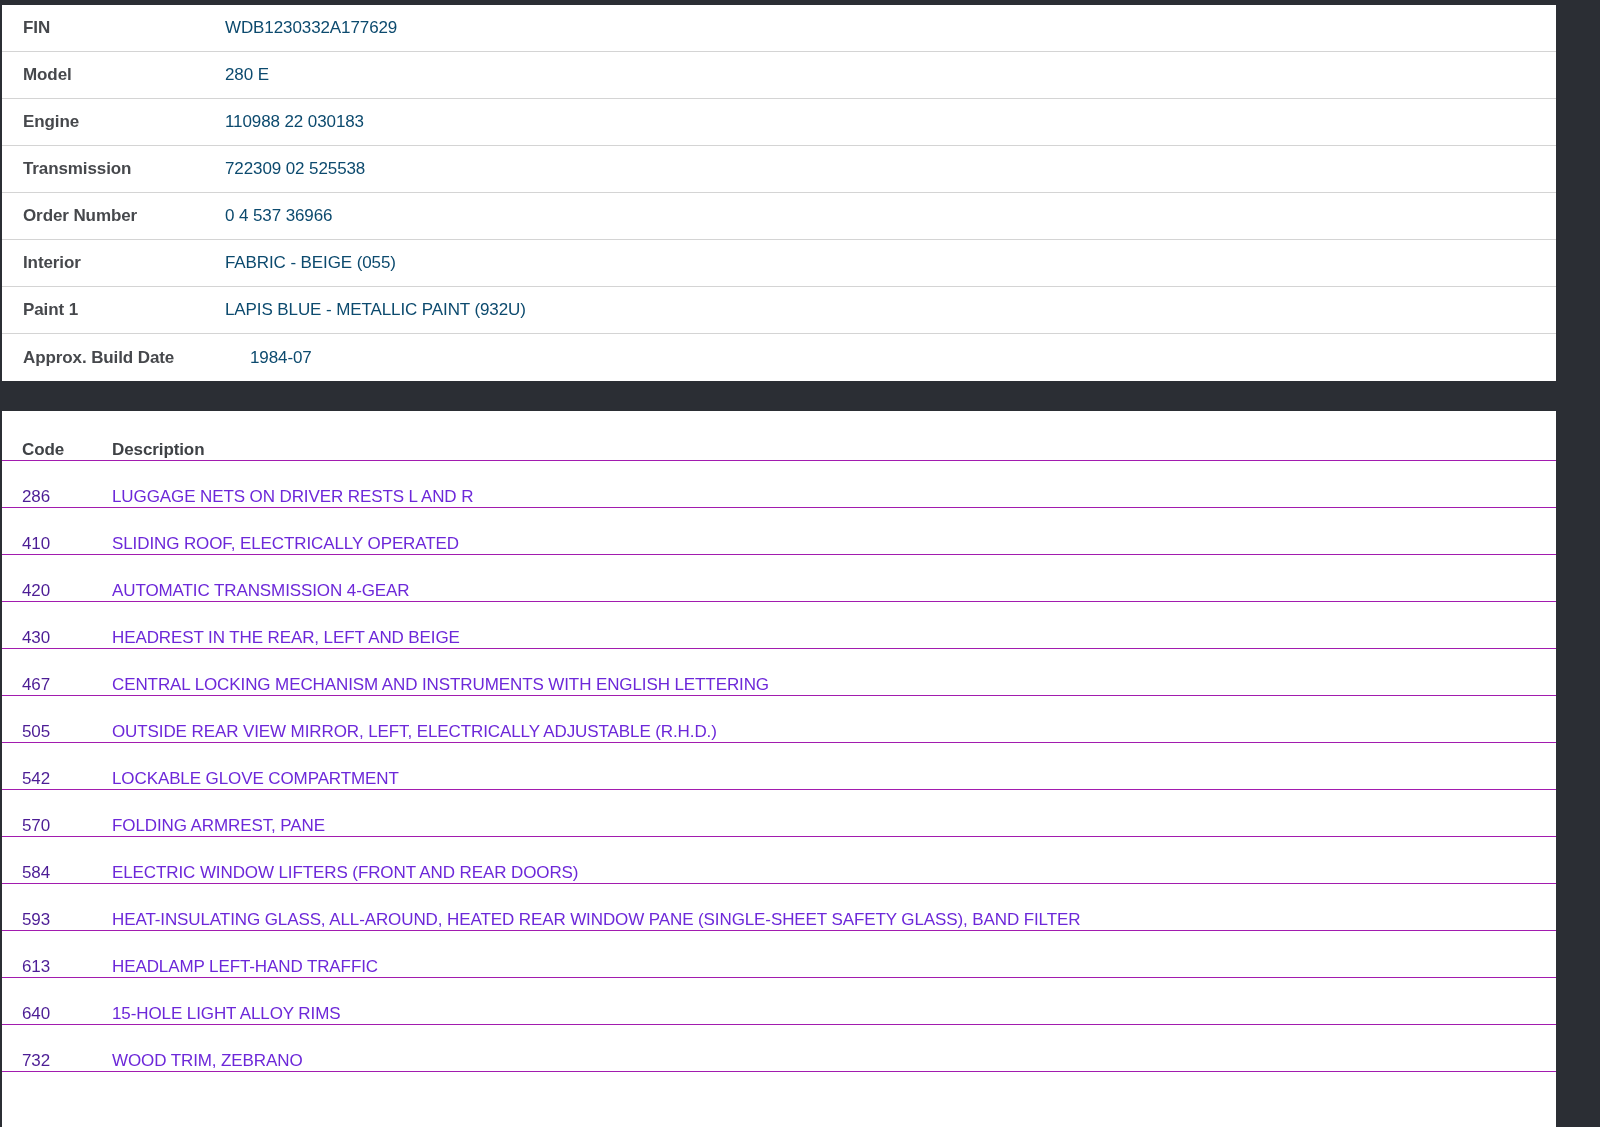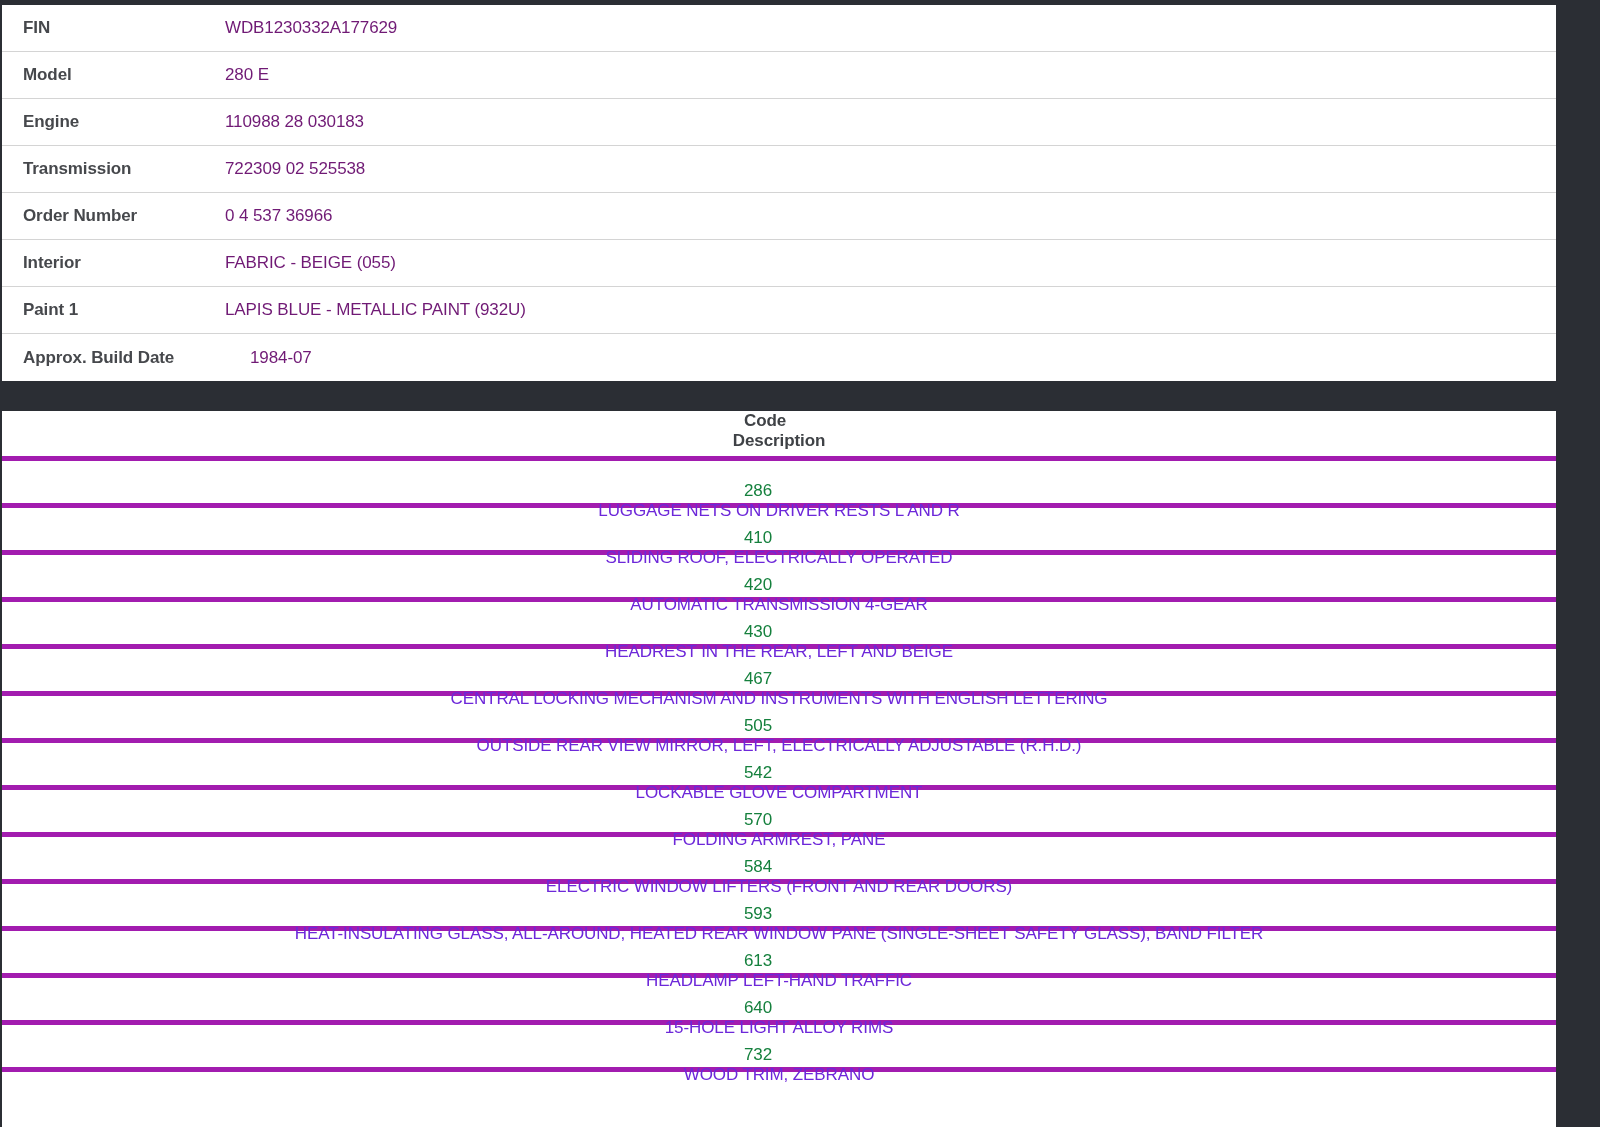--- a/index.html
+++ b/index.html
@@ -32,50 +32,49 @@
   .kv-row:last-child { border-bottom: none; gap: 25px; }
   .kv-label {
     width: 223px;
     padding-left: 21px;
     font-weight: 600;
     color: #46484c;
     letter-spacing: -0.1px;
     flex: 0 0 auto;
   }
   .kv-value {
-    color: #701a75;
+    color: #0c4a6e;
     letter-spacing: -0.1px;
   }
 
   
   .codes-table {
     margin-top: 30px;
     flex: 1 1 auto;
   }
   .code-row {
     height: 47px;
     display: flex;
-    align-items: center;
-    border-bottom: 5px solid #a21caf;
-    flex-direction: column;
+    align-items: flex-end;
+    border-bottom: 1px solid #a21caf;
   }
   .code-row.header { height: 50px; }
   .code-col {
     width: 110px;
     padding-left: 20px;
     flex: 0 0 auto;
     letter-spacing: -0.1px;
   }
   .desc-col { letter-spacing: -0.1px; }
   .header .code-col,
   .header .desc-col {
     font-weight: 700;
     color: #3f4246;
   }
-  .code-num { color: #15803d; margin-top: 20px; }
+  .code-num { color: #4c1d95; margin-top: 20px; }
   .desc-text { color: #6d28d9; }
 </style>
 </head>
 <body>
 
 <div class="page">
 
   <section class="card kv-table">
 
       <div class="kv-row">
@@ -83,21 +82,21 @@
         <div class="kv-value">WDB1230332A177629</div>
       </div>
 
       <div class="kv-row">
         <div class="kv-label">Model</div>
         <div class="kv-value">280 E</div>
       </div>
 
       <div class="kv-row">
         <div class="kv-label">Engine</div>
-        <div class="kv-value">110988 28 030183</div>
+        <div class="kv-value">110988 22 030183</div>
       </div>
 
       <div class="kv-row">
         <div class="kv-label">Transmission</div>
         <div class="kv-value">722309 02 525538</div>
       </div>
 
       <div class="kv-row">
         <div class="kv-label">Order Number</div>
         <div class="kv-value">0 4 537 36966</div>

